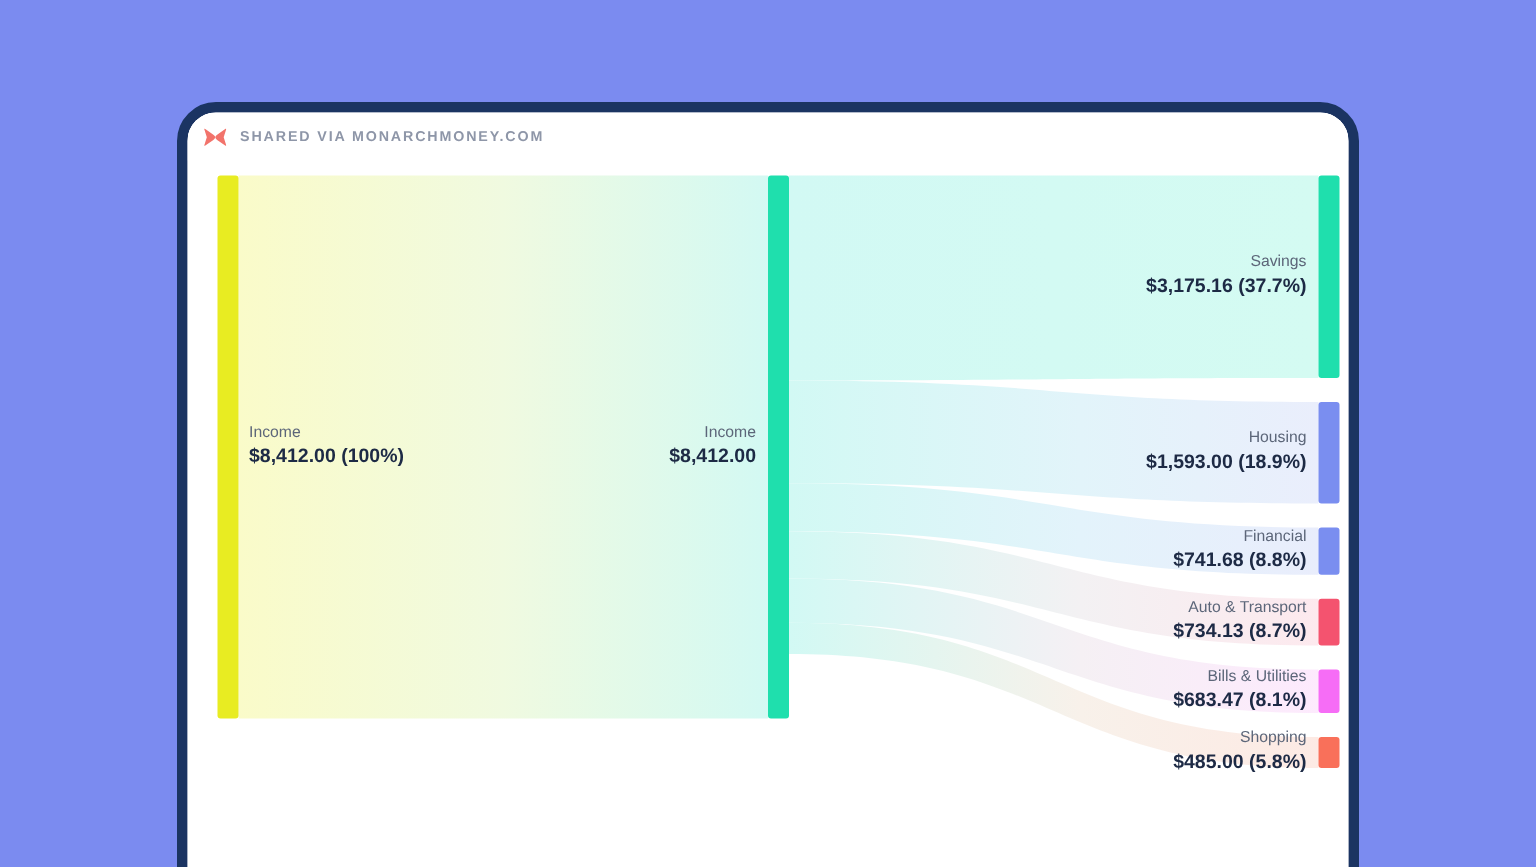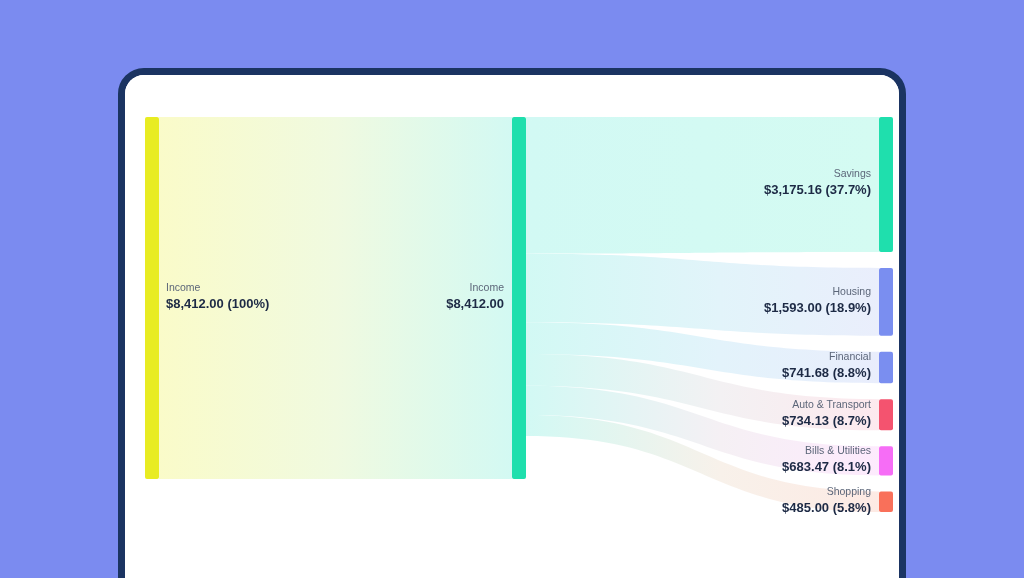--- a/index.html
+++ b/index.html
@@ -72,20 +72,27 @@
   }
 </style>
 </head>
 <body>
 
 <div id="root">
 
   <div id="card-frame">
     <div id="card-inner">
 
+      <div id="share-header">
+        <svg id="monarch-logo" viewBox="0 0 24 20">
+          <path d="M1 1 L10 7.2 Q12 8.6 12 10 Q12 11.4 10 12.8 L1 19 Q0 19.6 0.4 18.3 L3 10 L0.4 1.7 Q0 0.4 1 1 Z" fill="#f2736b"></path>
+          <path d="M23 1 L14 7.2 Q12 8.6 12 10 Q12 11.4 14 12.8 L23 19 Q24 19.6 23.6 18.3 L21 10 L23.6 1.7 Q24 0.4 23 1 Z" fill="#f2736b"></path>
+        </svg>
+        <span id="share-text">SHARED VIA MONARCHMONEY.COM</span>
+      </div>
 
       <svg id="sankey-svg" viewBox="0 0 774 514" preserveAspectRatio="none">
         <defs>
 
           <linearGradient id="g-link-0" x1="0" y1="0" x2="1" y2="0">
             <stop offset="0%" stop-color="#fafbc9"></stop>
             <stop offset="50%" stop-color="#f0fae0"></stop>
             <stop offset="100%" stop-color="#d3f9f3"></stop>
           </linearGradient>
 

